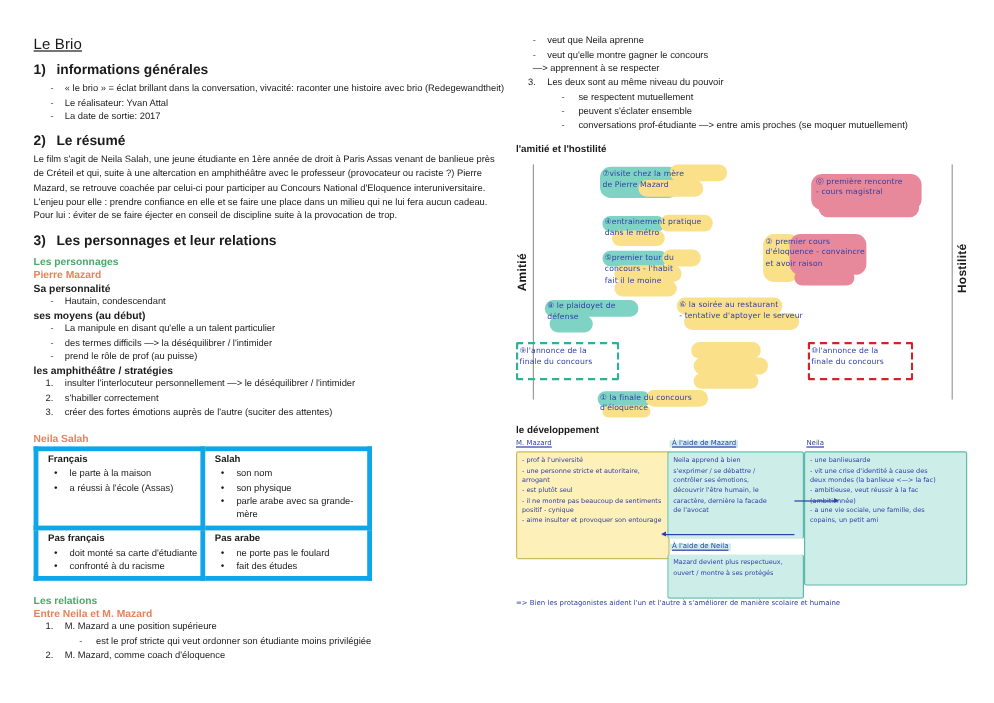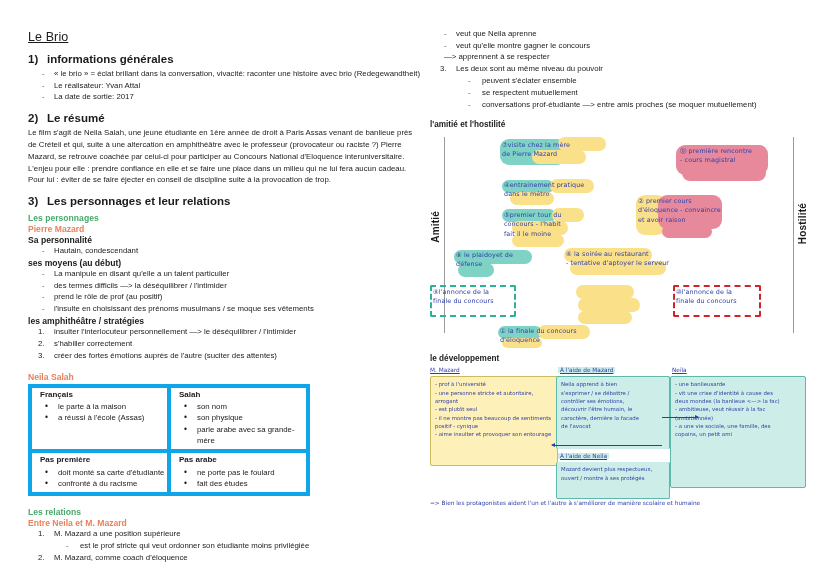--- a/index.html
+++ b/index.html
@@ -159,22 +159,21 @@
 
     <div class="h3-bold">Sa personnalité</div>
     <ul class="dash">
       <li>Hautain, condescendant</li>
     </ul>
 
     <div class="h3-bold">ses moyens (au début)</div>
     <ul class="dash">
       <li>La manipule en disant qu'elle a un talent particulier</li>
       <li>des termes difficils —&gt; la déséquilibrer / l'intimider</li>
-      <li>prend le rôle de prof (au positif)</li>
-      <li>l'insulte en choisissant des prénoms musulmans / se moque ses vêtements</li>
+      <li>prend le rôle de prof (au puisse)</li>
     </ul>
 
     <div class="h3-bold">les amphithéâtre / stratégies</div>
     <ol class="nums">
       <li>insulter l'interlocuteur personnellement —&gt; le déséquilibrer / l'intimider</li>
       <li>s'habiller correctement</li>
       <li>créer des fortes émotions auprès de l'autre (suciter des attentes)</li>
     </ol>
 
     <div class="h3-orange" style="margin-top:10px">Neila Salah</div>
@@ -193,21 +192,21 @@
           <div class="cell-head">Salah</div>
           <ul class="dots">
             <li>son nom</li>
             <li>son physique</li>
             <li>parle arabe avec sa grande-mère</li>
           </ul>
         </td>
       </tr>
       <tr>
         <td>
-          <div class="cell-head">Pas première</div>
+          <div class="cell-head">Pas français</div>
           <ul class="dots">
             <li>doit monté sa carte d'étudiante</li>
             <li>confronté à du racisme</li>
           </ul>
         </td>
         <td>
           <div class="cell-head">Pas arabe</div>
           <ul class="dots">
             <li>ne porte pas le foulard</li>
             <li>fait des études</li>
@@ -239,22 +238,22 @@
 
     <ul class="dash">
       <li>veut que Neila aprenne</li>
       <li>veut qu'elle montre gagner le concours</li>
       <li class="nodash">—&gt; apprennent à se respecter</li>
     </ul>
     <ol class="nums" style="counter-reset:n 2">
       <li>
         <span>Les deux sont au même niveau du pouvoir</span>
         <ul class="dash">
+          <li>se respectent mutuellement</li>
           <li>peuvent s'éclater ensemble</li>
-          <li>se respectent mutuellement</li>
           <li>conversations prof-étudiante —&gt; entre amis proches (se moquer mutuellement)</li>
         </ul>
       </li>
     </ol>
 
     <div class="hand-label">l'amitié et l'hostilité</div>
 
     <div class="mindmap">
       <div class="axis-line axis-left"></div>
       <div class="axis-line axis-right"></div>

